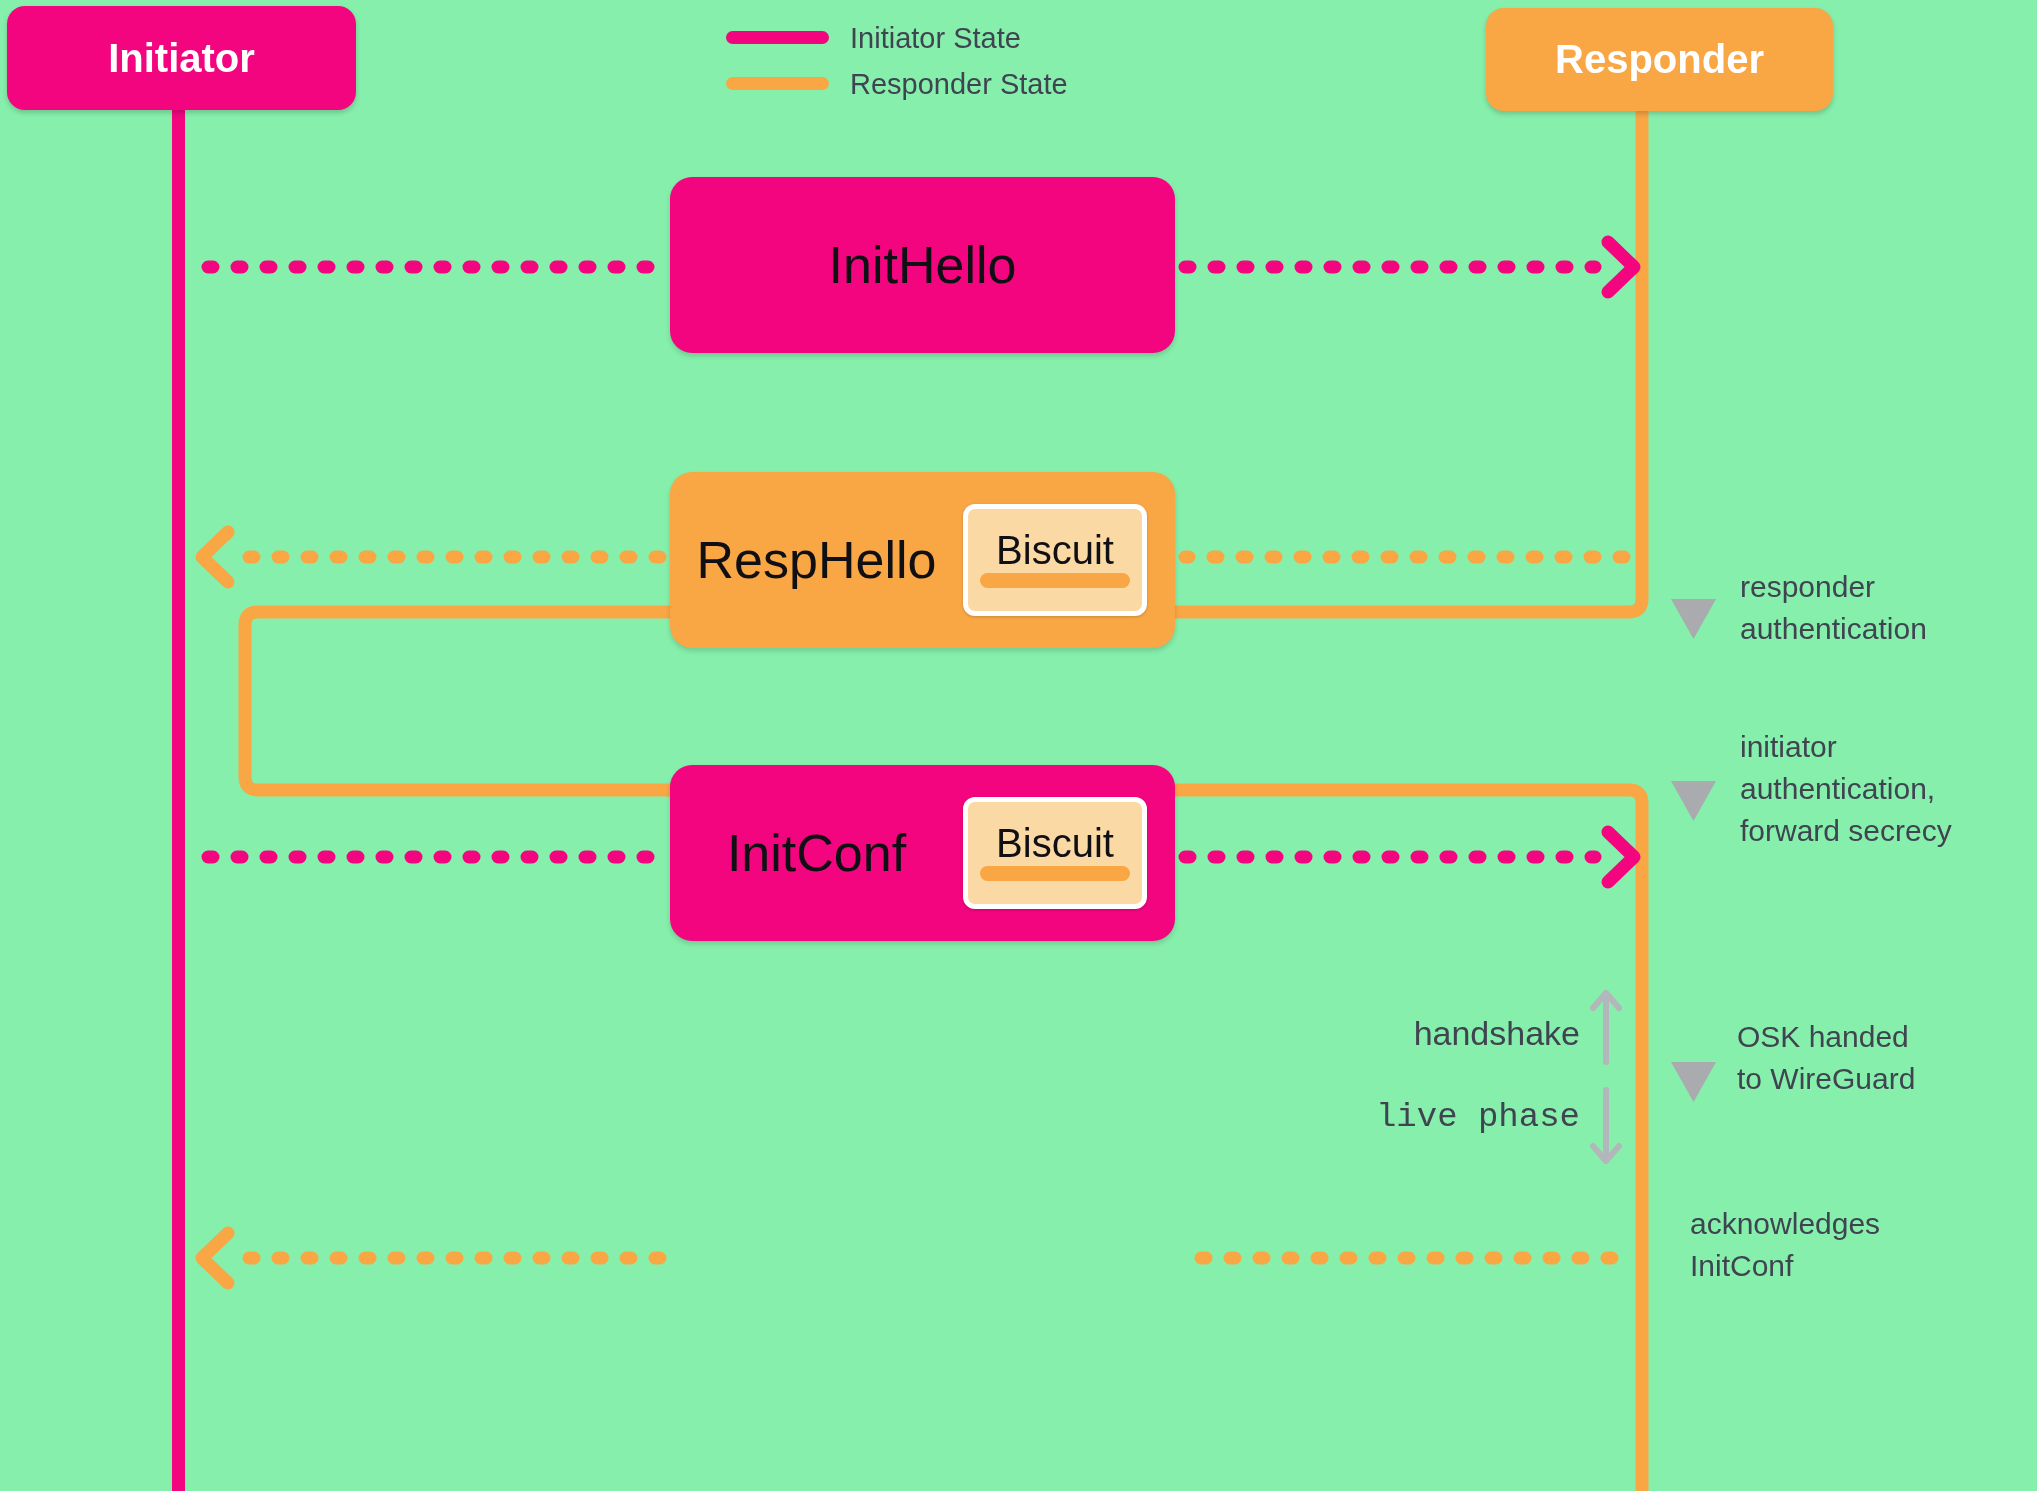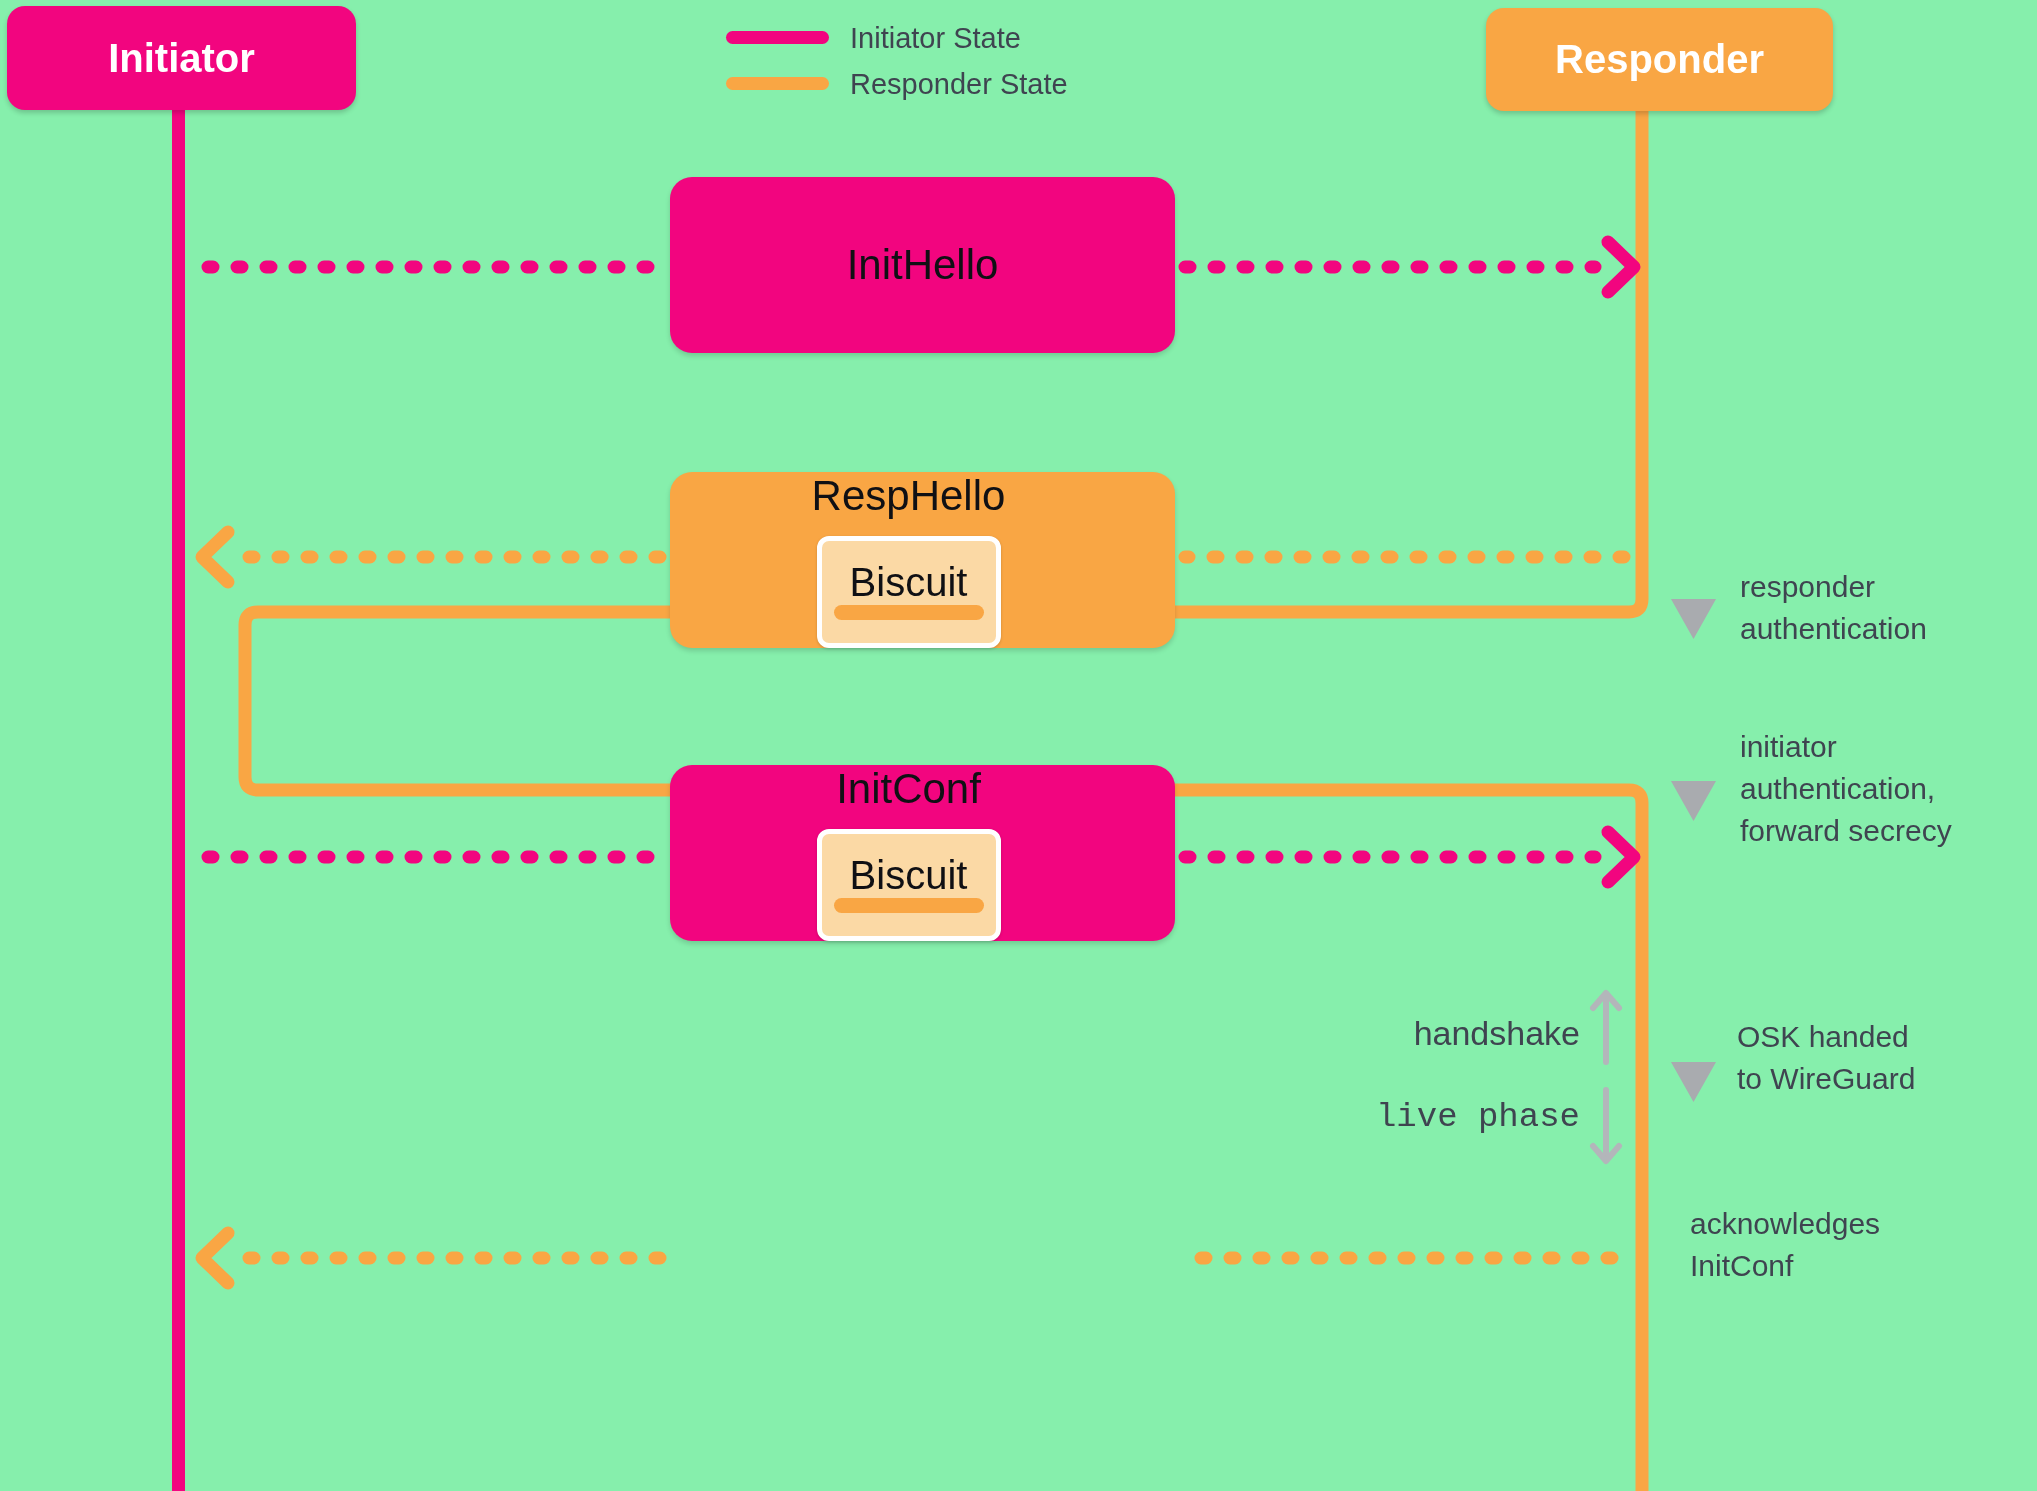--- a/index.html
+++ b/index.html
@@ -50,24 +50,24 @@
     box-shadow: 0 3px 5px rgba(0,0,0,0.15);
     box-sizing: border-box;
   }
   .msg-pink   { background: var(--pink); }
   .msg-orange { background: var(--orange); }
   .msg-inithello { top: 177px; }
   .msg-resphello { top: 472px; }
   .msg-initconf  { top: 765px; }
   .msg-emptydata { top: 1170px; }
   .msg .msg-label {
-    flex: 1; text-align: center; font-size: 42px; color: var(--text-black);
+    flex: 1; text-align: center; font-size: 52px; color: var(--text-black);
     white-space: nowrap;
   }
-  .msg.with-biscuit { padding-right: 28px; flex-direction: column; }
+  .msg.with-biscuit { padding-right: 28px; }
 
   .biscuit {
     width: 184px; height: 112px; box-sizing: border-box;
     border: 5px solid #ffffff; border-radius: 12px;
     background: var(--biscuit-bg);
     display: flex; flex-direction: column; align-items: center; justify-content: center;
     box-shadow: 0 1px 3px rgba(0,0,0,0.18);
   }
   .biscuit-label { font-size: 40px; line-height: 36px; color: var(--text-black); text-align: right; }
   .biscuit-bar {

